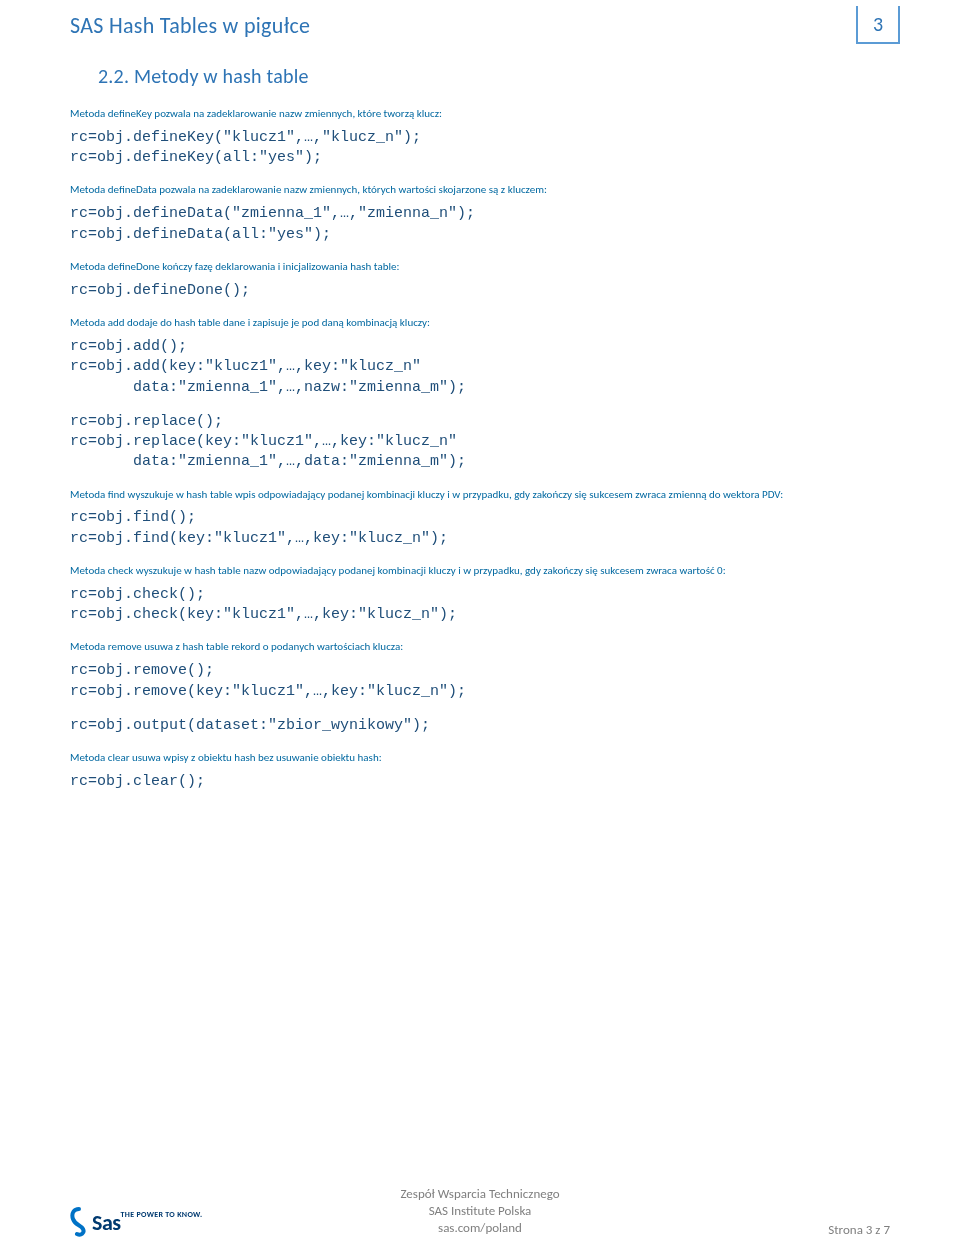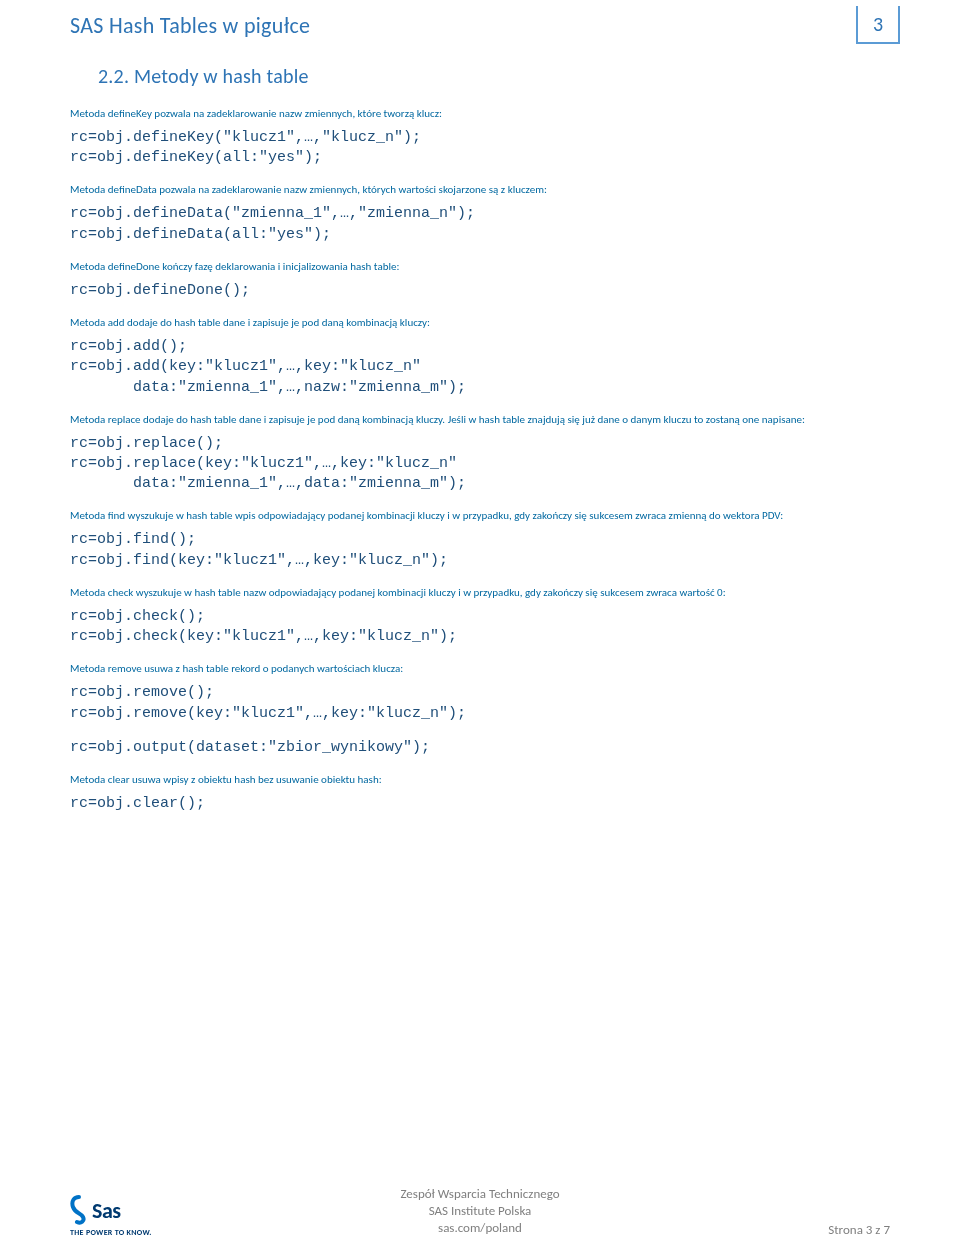--- a/index.html
+++ b/index.html
@@ -75,21 +75,21 @@
     color: #7f7f7f;
     font-size: 13px;
     line-height: 1.3;
   }
   .footer-right {
     color: #7f7f7f;
     font-size: 13px;
   }
   .logo {
     display: flex;
-    flex-direction: column;
+    flex-direction: row;
     align-items: flex-start;
   }
   .logo-top {
     display: flex;
     align-items: center;
     gap: 4px;
   }
   .logo-sym {
     width: 18px;
     height: 30px;
@@ -136,21 +136,20 @@
   <div class="para">Metoda defineDone kończy fazę deklarowania i inicjalizowania hash table:</div>
   <div class="code">rc=obj.defineDone();</div>
 </div>
 <div class="block">
   <div class="para">Metoda add dodaje do hash table dane i zapisuje je pod daną kombinacją kluczy:</div>
   <div class="code">rc=obj.add();
 rc=obj.add(key:"klucz1",…,key:"klucz_n"
        data:"zmienna_1",…,nazw:"zmienna_m");</div>
 </div>
 <div class="block">
-  <div class="para">Metoda replace dodaje do hash table dane i zapisuje je pod daną kombinacją kluczy. Jeśli w hash table znajdują się już dane o danym kluczu to zostaną one napisane:</div>
   <div class="code">rc=obj.replace();
 rc=obj.replace(key:"klucz1",…,key:"klucz_n"
        data:"zmienna_1",…,data:"zmienna_m");</div>
 </div>
 <div class="block">
   <div class="para">Metoda find wyszukuje w hash table wpis odpowiadający podanej kombinacji kluczy i w przypadku, gdy zakończy się sukcesem zwraca zmienną do wektora PDV:</div>
   <div class="code">rc=obj.find();
 rc=obj.find(key:"klucz1",…,key:"klucz_n");</div>
 </div>
 <div class="block">

